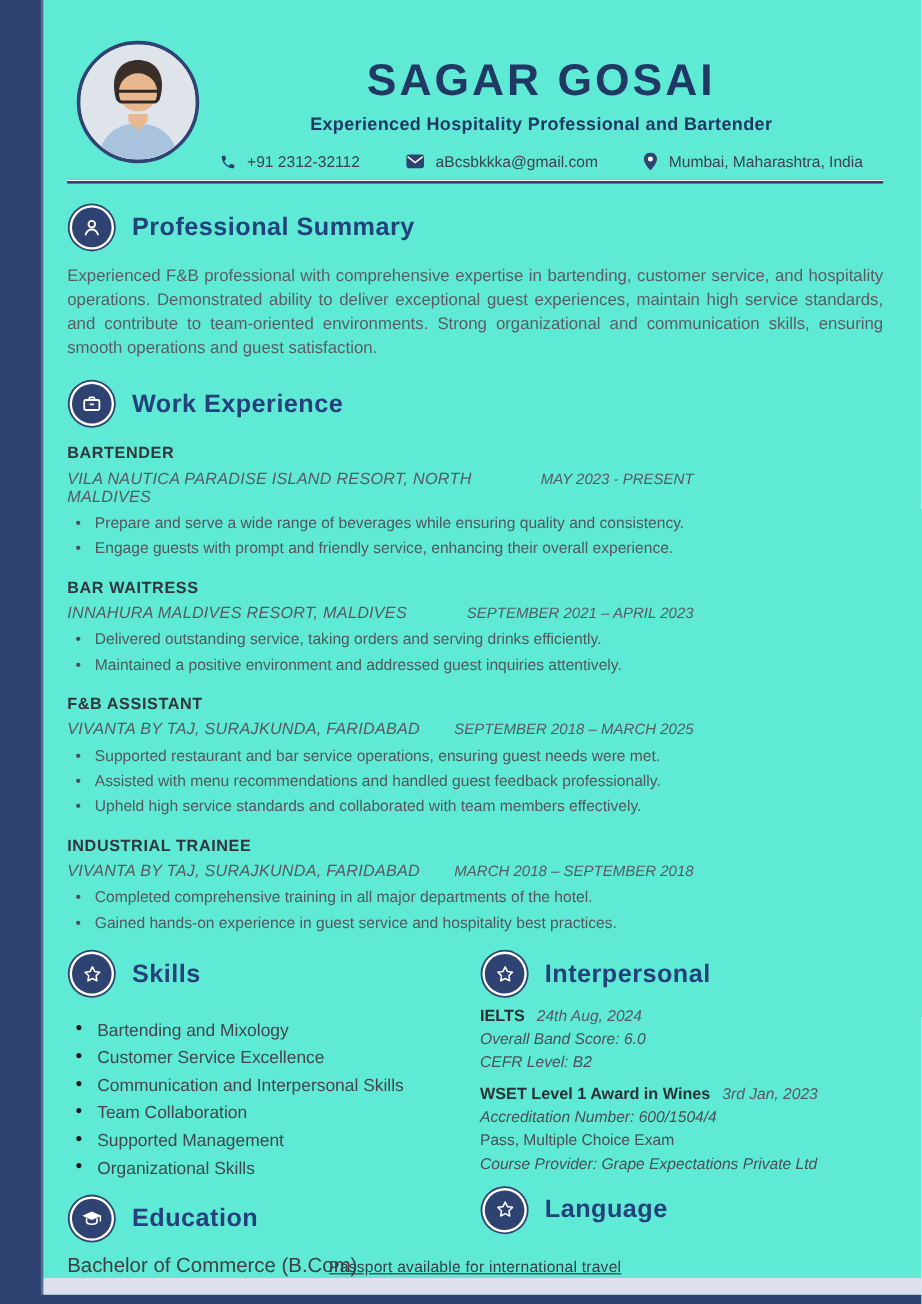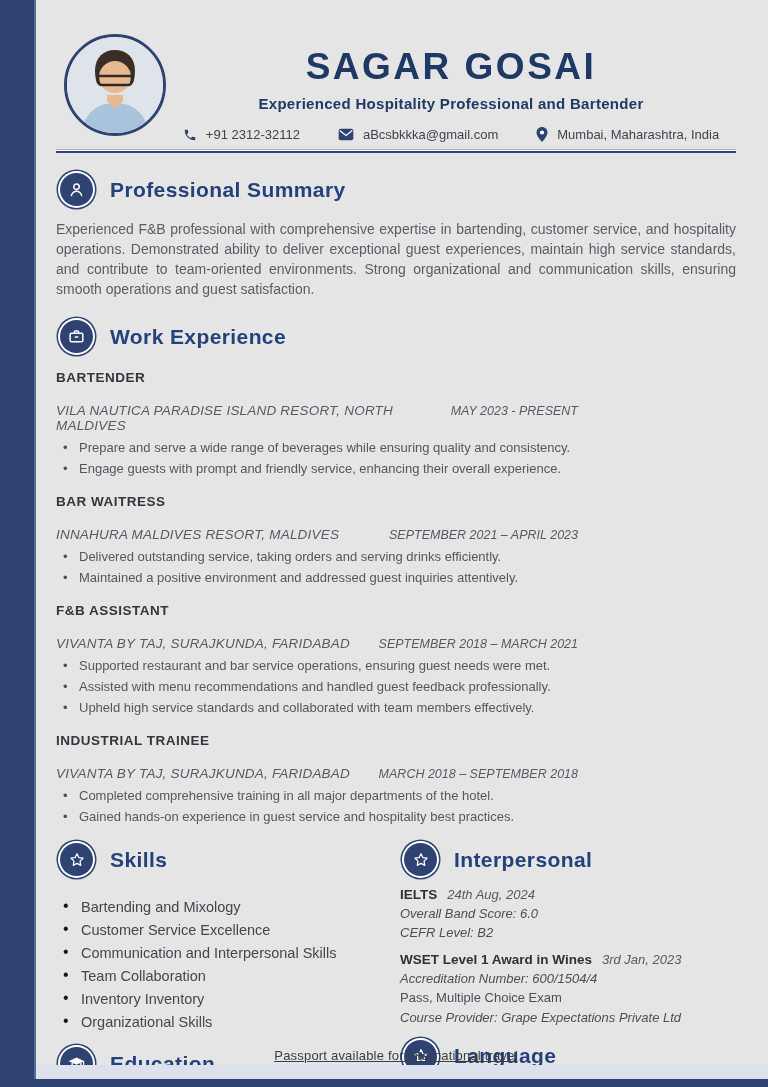--- a/index.html
+++ b/index.html
@@ -1,18 +1,18 @@
 <!DOCTYPE html>
 <html><head>
 <meta charset="utf-8">
 <style>
   * { margin:0; padding:0; box-sizing:border-box; }
   html,body { background:#ffffff; }
   body { width:768px; font-family:"Liberation Sans", sans-serif; }
-  .page { position:relative; width:768px; height:1087px; background:#e5e5e5; overflow:hidden; }
+  .page { position:relative; width:768px; height:1087px; background:#5eead4; overflow:hidden; }
 
   
   .side-bar { position:absolute; left:0; top:0; width:36px; height:100%; background:#2e4372; border-right:2px solid rgba(125,140,170,.55); z-index:2; }
   .bottom-strip-light { position:absolute; left:36px; right:0; bottom:8px; height:14px; background:#dce1ed; z-index:1; }
   .bottom-strip-navy { position:absolute; left:0; right:0; bottom:0; height:8px; background:#2e4372; z-index:3; }
 
   .content { position:absolute; left:56px; right:32px; top:0; bottom:0; }
 
   
   .header { display:flex; margin-top:34px; }
@@ -30,21 +30,21 @@
   .sec-title { font-size:21px; font-weight:800; color:#24417c; letter-spacing:.4px; }
 
   
   .summary-head { margin-top:20px; }
   .summary-text { margin-top:13px; font-size:14px; line-height:20px; color:#5a5d64; text-align:justify; }
 
   
   .work-head { margin-top:21px; }
   .job { margin-top:17px; }
   .job-title { font-size:13.5px; font-weight:800; color:#33363c; letter-spacing:.5px; }
-  .job-meta { display:flex; justify-content:space-between; align-items:baseline; padding-right:158px; margin-top:18px; font-style:italic; color:#565a62; }
+  .job-meta { display:flex; justify-content:space-between; align-items:baseline; padding-right:158px; margin-top:6px; font-style:italic; color:#565a62; }
   .company { font-size:13.5px; letter-spacing:.2px; }
   .dates { font-size:12.5px; white-space:nowrap; margin-left:12px; }
   .work-list { list-style:none; margin-top:6px; font-size:13px; color:#54575e; }
   .work-list li { position:relative; padding-left:23px; margin-top:4px; line-height:17px; }
   .work-list li::before { content:"•"; position:absolute; left:7px; top:0; color:#4a4d55; }
 
   
   .two-col { display:flex; margin-top:18px; }
   .col-left { width:336px; flex:none; }
   .col-right { flex:1; padding-left:8px; }
@@ -168,21 +168,21 @@
       <ul class="work-list">
         <li>Delivered outstanding service, taking orders and serving drinks efficiently.</li>
         <li>Maintained a positive environment and addressed guest inquiries attentively.</li>
       </ul>
     </div>
 
     <div class="job">
       <div class="job-title">F&amp;B ASSISTANT</div>
       <div class="job-meta">
         <span class="company">VIVANTA BY TAJ, SURAJKUNDA, FARIDABAD</span>
-        <span class="dates">SEPTEMBER 2018 – MARCH 2021</span>
+        <span class="dates">SEPTEMBER 2018 – MARCH 2025</span>
       </div>
       <ul class="work-list">
         <li>Supported restaurant and bar service operations, ensuring guest needs were met.</li>
         <li>Assisted with menu recommendations and handled guest feedback professionally.</li>
         <li>Upheld high service standards and collaborated with team members effectively.</li>
       </ul>
     </div>
 
     <div class="job">
       <div class="job-title">INDUSTRIAL TRAINEE</div>
@@ -205,21 +205,21 @@
                 <path d="M12 3.6l2.5 5.1 5.6.8-4 4 .9 5.6-5-2.6-5 2.6.9-5.6-4-4 5.6-.8z" fill="none" stroke="#ffffff" stroke-width="1.7" stroke-linejoin="round"></path>
               </svg>
           </div>
           <div class="sec-title">Skills</div>
         </div>
         <ul class="dot-list">
           <li>Bartending and Mixology</li>
           <li>Customer Service Excellence</li>
           <li>Communication and Interpersonal Skills</li>
           <li>Team Collaboration</li>
-          <li>Inventory Inventory</li>
+          <li>Supported Management</li>
           <li>Organizational Skills</li>
         </ul>
 
         <div class="sec-head edu-head">
           <div class="badge">
             <svg width="19" height="19" viewBox="0 0 24 24">
                 <path d="M12 4.5 22 9l-10 4.5L2 9z" fill="#ffffff"></path>
                 <path d="M6.5 11.5v4.2c0 1.1 2.5 2.2 5.5 2.2s5.5-1.1 5.5-2.2v-4.2" fill="none" stroke="#ffffff" stroke-width="1.7"></path>
                 <path d="M21 9.5v5" stroke="#ffffff" stroke-width="1.5" stroke-linecap="round"></path>
               </svg>

